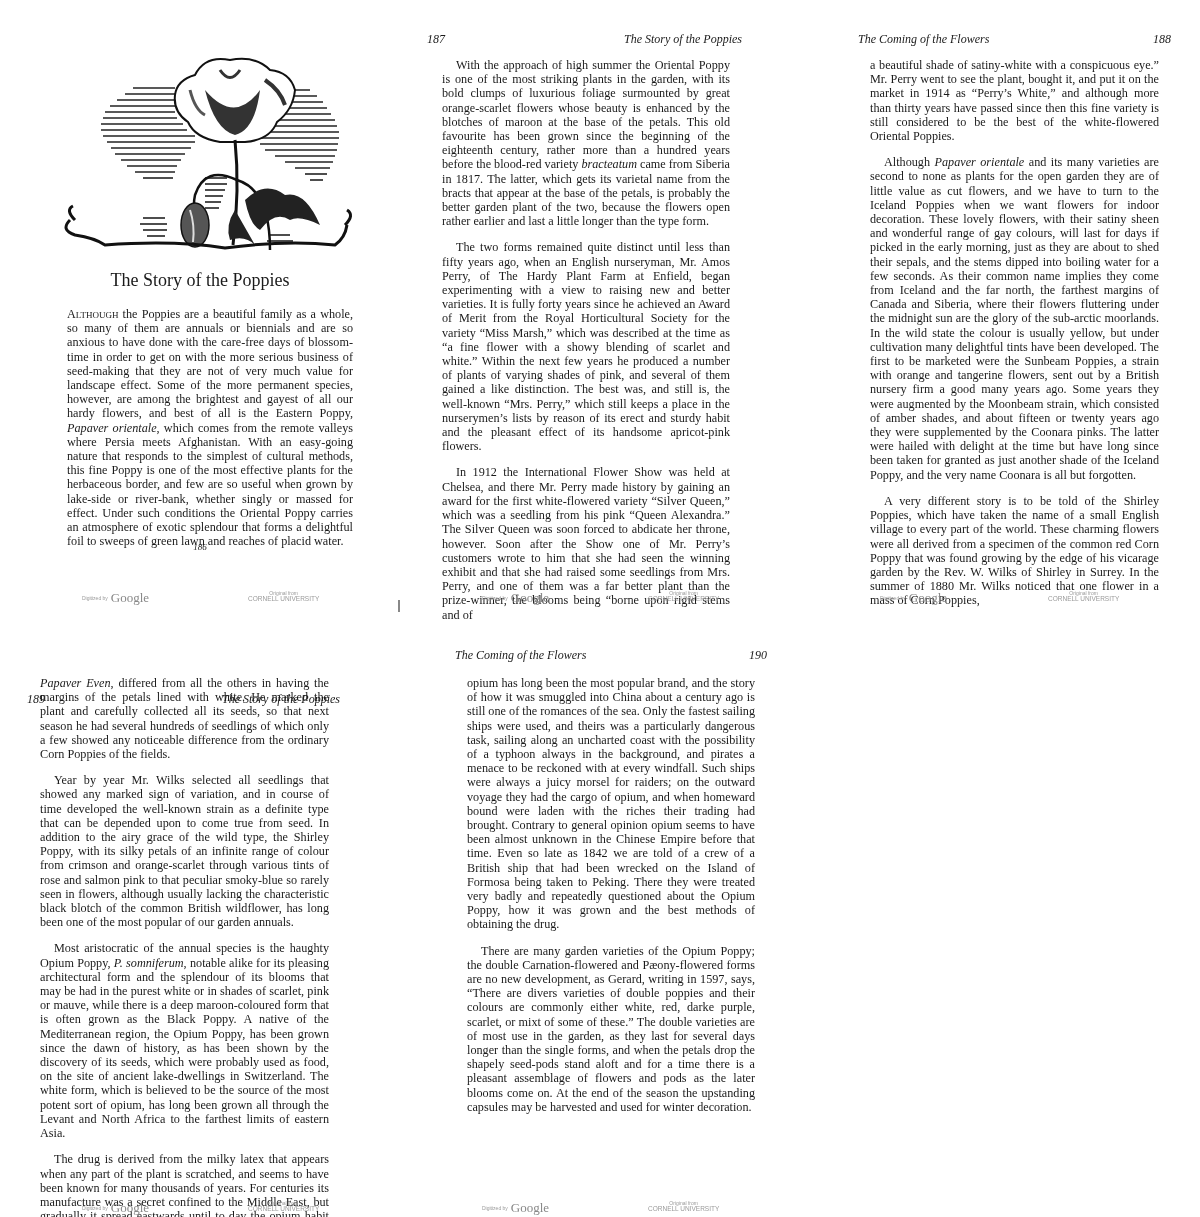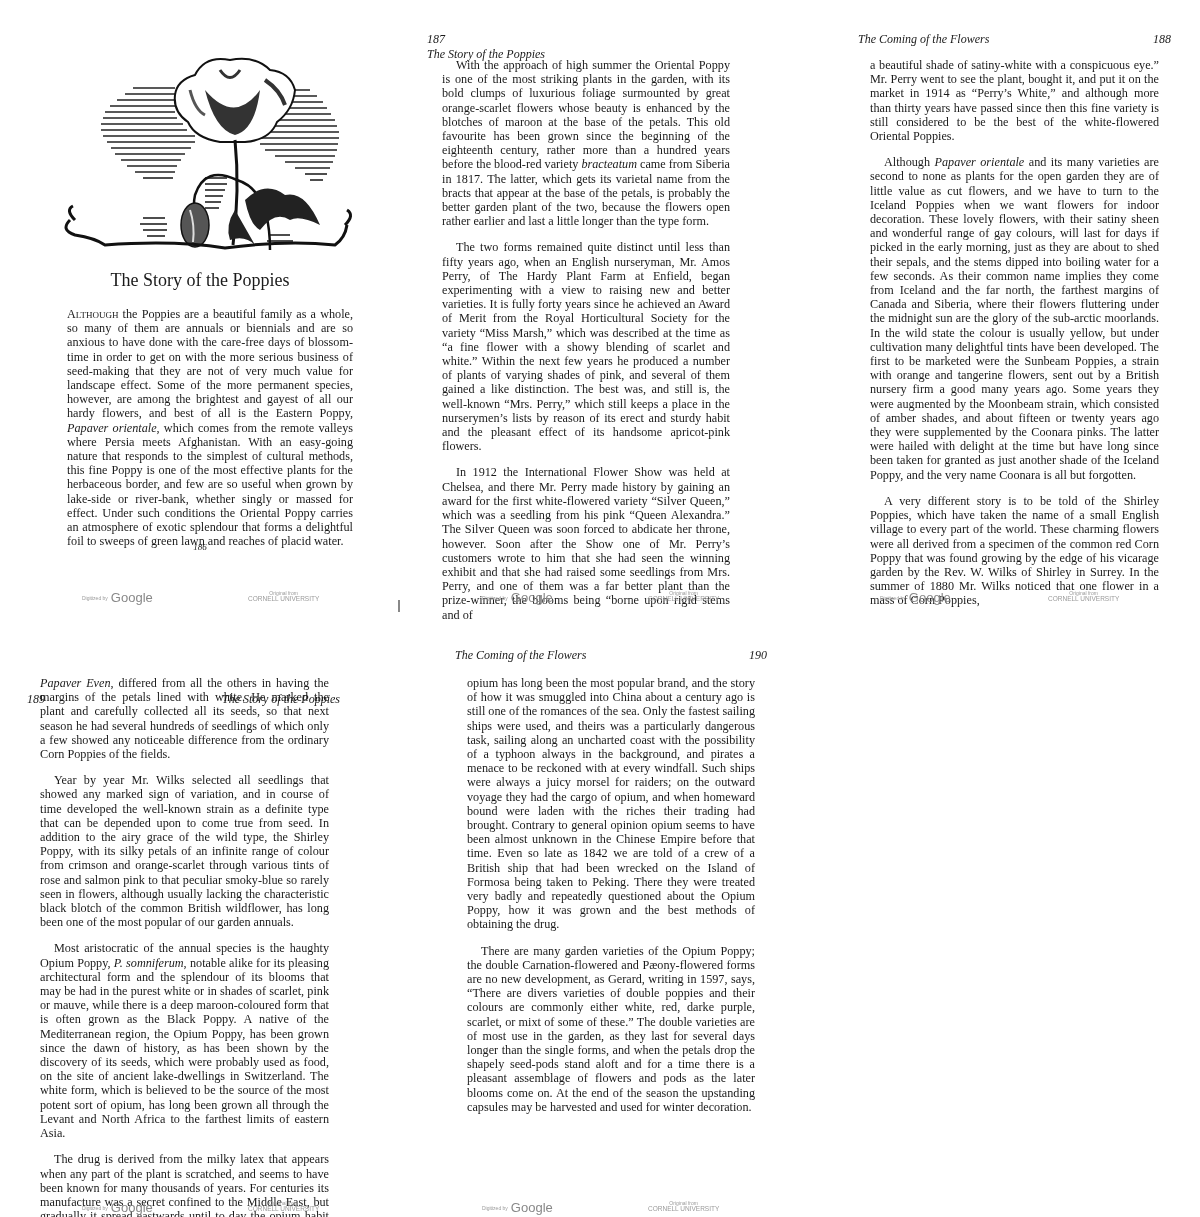--- a/index.html
+++ b/index.html
@@ -13,21 +13,21 @@
   .vrule { position:absolute; left:398px; top:600px; width:2px; height:12px; background:#888; }
   .text { position:absolute; font-size:12.2px; line-height:14.2px; text-align:justify; }
   .text p { margin:12px; text-indent:14px; }
   .text p.noindent { text-indent:0; }
   .sc { font-variant:small-caps; }
   .running { position:absolute; font-size:12px; font-style:italic; display:flex; justify-content:space-between; }
   .chapter-title { position:absolute; left:0; width:400px; top:270px; text-align:center; font-size:18px; }
   .folio { position:absolute; font-size:9px; text-align:center; }
   .footer { position:absolute; font-family:"Liberation Sans", sans-serif; color:#9a9a9a; display:flex; align-items:center; }
   .footer .dig { font-size:5px; margin-right:3px; }
-  .footer .goog { font-family:Liberation Sans, sans-serif; font-size:13px; color:#888; }
+  .footer .goog { font-family:Liberation Serif, serif; font-size:13px; color:#888; }
   .illustration { position:absolute; left:55px; top:30px; width:300px; height:220px; }
 </style>
 </head>
 <body>
 
 <div class="page p186">
   <svg class="illustration" viewBox="0 0 300 220">
     <g stroke="#222" stroke-width="1.6">
 
       <line x1="120" y1="58" x2="78" y2="58"></line>
@@ -113,21 +113,21 @@
   <div class="footer" style="left:248px; top:590px;">
     <div style="text-align:center; line-height:6px;">
       <div style="font-size:5px;">Original from</div>
       <div style="font-size:6.5px;">CORNELL UNIVERSITY</div>
     </div>
   </div>
 </div>
 <div class="vrule"></div>
 
 <div class="page p187">
-  <div class="running" style="left:27px; top:32px; width:315px;flex-direction:column;">
+  <div class="running" style="left:27px; top:32px; width:315px;">
     <span>187</span>
     <span>The Story of the Poppies</span>
   </div>
   <div class="text" style="left:30px; top:46px; width:312px;">
     <p><span>With the approach of high summer the Oriental Poppy is one of the most striking plants in the garden, with its bold clumps of luxurious foliage surmounted by great orange-scarlet flowers whose beauty is enhanced by the blotches of maroon at the base of the petals. This old favourite has been grown since the beginning of the eighteenth century, rather more than a hundred years before the blood-red variety </span><i>bracteatum</i><span> came from Siberia in 1817. The latter, which gets its varietal name from the bracts that appear at the base of the petals, is probably the better garden plant of the two, because the flowers open rather earlier and last a little longer than the type form.</span></p>
     <p><span>The two forms remained quite distinct until less than fifty years ago, when an English nurseryman, Mr. Amos Perry, of The Hardy Plant Farm at Enfield, began experimenting with a view to raising new and better varieties. It is fully forty years since he achieved an Award of Merit from the Royal Horticultural Society for the variety “Miss Marsh,” which was described at the time as “a fine flower with a showy blending of scarlet and white.” Within the next few years he produced a number of plants of varying shades of pink, and several of them gained a like distinction. The best was, and still is, the well-known “Mrs. Perry,” which still keeps a place in the nurserymen’s lists by reason of its erect and sturdy habit and the pleasant effect of its handsome apricot-pink flowers.</span></p>
     <p><span>In 1912 the International Flower Show was held at Chelsea, and there Mr. Perry made history by gaining an award for the first white-flowered variety “Silver Queen,” which was a seedling from his pink “Queen Alexandra.” The Silver Queen was soon forced to abdicate her throne, however. Soon after the Show one of Mr. Perry’s customers wrote to him that she had seen the winning exhibit and that she had raised some seedlings from Mrs. Perry, and one of them was a far better plant than the prize-winner, the blooms being “borne upon rigid stems and of</span></p>
   </div>
   <div class="footer" style="left:82px; top:590px;">
     <span class="dig">Digitized by</span>

